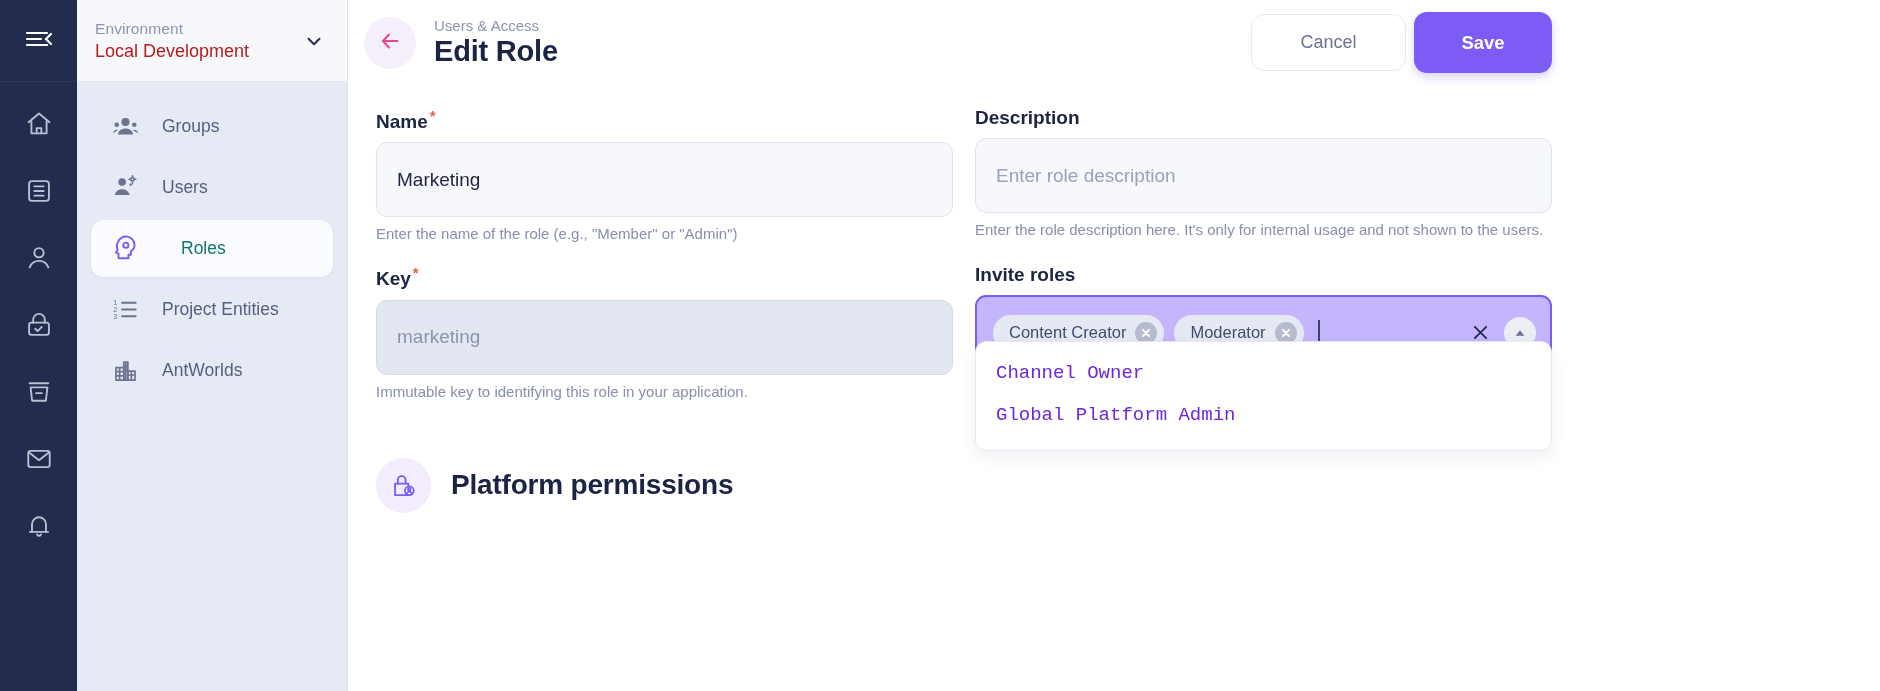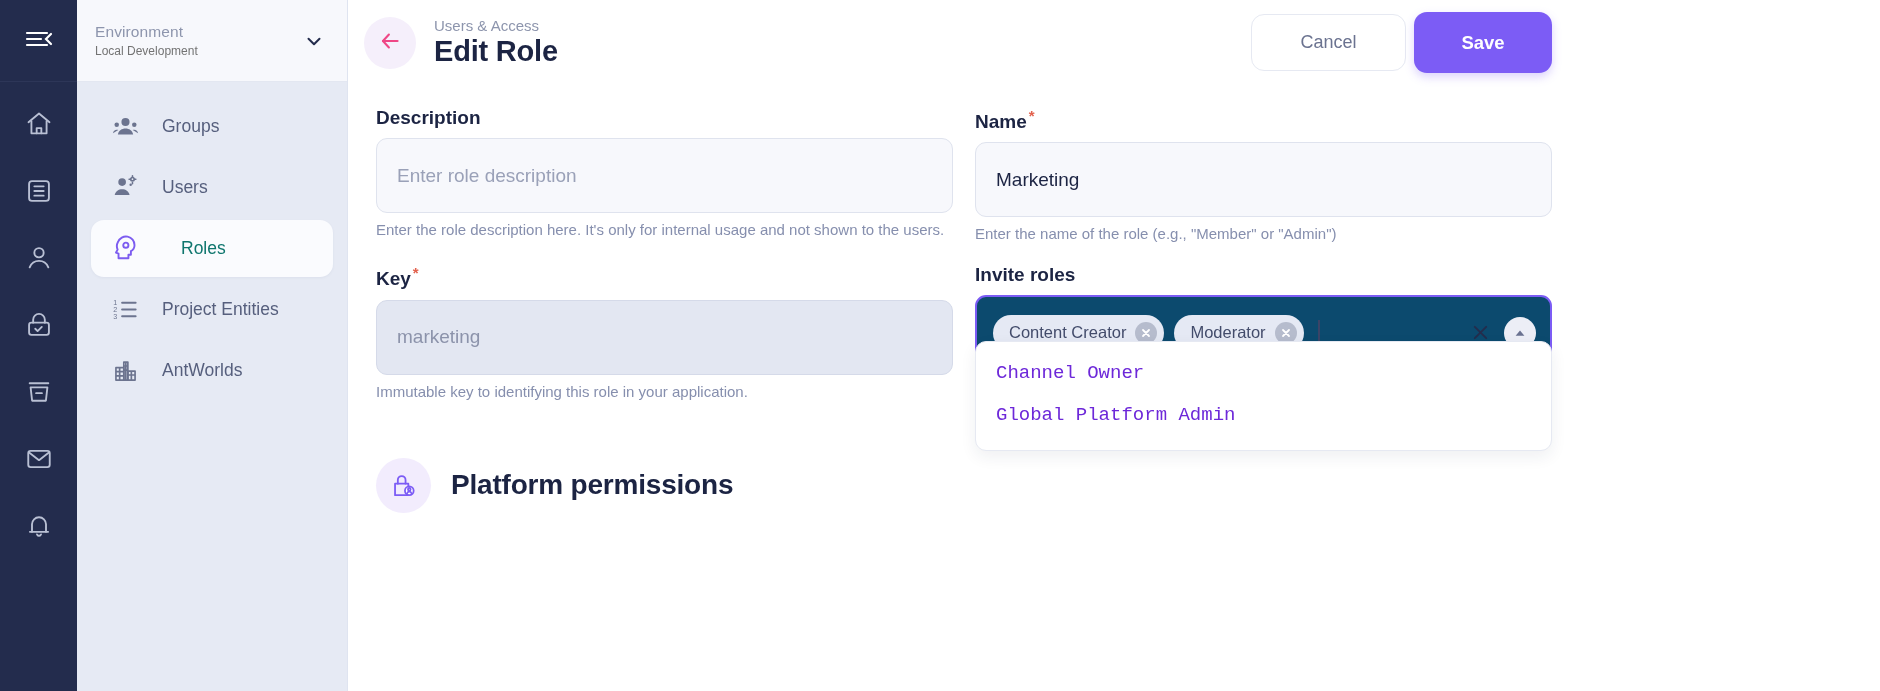--- a/index.html
+++ b/index.html
@@ -35,21 +35,21 @@
     border-right: 1px solid #dfe4f0;
   }
   .env {
     height: 82px; padding: 0 22px 0 18px;
     background: #f7f8fc;
     display: flex; align-items: center; justify-content: space-between;
     border-bottom: 1px solid #e3e7f1;
   }
   .env-text { display: flex; flex-direction: column; gap: 3px; }
   .env-label { font-size: 15.5px; color: #8d95ad; letter-spacing: .1px; }
-  .env-value { font-size: 12px; color: #737373; }
+  .env-value { font-size: 18px; color: #b91c1c; }
   .env-chev { color: #232c4d; display: flex; }
 
   .nav-items { padding: 16px 14px 0 14px; display: flex; flex-direction: column; gap: 4px; }
   .nav-item {
     height: 57px; border-radius: 13px;
     display: flex; align-items: center; gap: 22px;
     padding: 0 20px; cursor: pointer;
   }
   .nav-item .ni-ic { width: 29px; display: flex; align-items: center; justify-content: center; color: #6c748f; }
   .nav-item .ni-lb { font-size: 17.5px; color: #565f7d; }
@@ -97,21 +97,21 @@
     font-size: 19px; color: #1c2443;
   }
   .control.placeholder { color: #9aa1b8; }
   .control.disabled { background: #e3e7f2; border-color: #d5dae9; color: #8c93ab; }
   .hint { font-size: 15px; color: #868fae; margin-top: 8px; }
 
   
   .ms { position: relative; }
   .ms-box {
     width: 100%; min-height: 75px; border-radius: 11px;
-    border: 2px solid #7c5cf5; background: #0c4a6e;
+    border: 2px solid #7c5cf5; background: #c4b5fd;
     display: flex; align-items: center; padding: 0 14px 0 16px; gap: 10px;
   }
   .chip {
     display: inline-flex; align-items: center; gap: 9px;
     background: #e5e9f4; border-radius: 18px; height: 36px; padding: 0 7px 0 16px;
     font-size: 16.5px; color: #434c6b; cursor: default;
   }
   .chip-x {
     width: 22px; height: 22px; border-radius: 50%; background: #b6bccd;
     display: flex; align-items: center; justify-content: center; cursor: pointer;
@@ -303,29 +303,29 @@
       </div>
       <div class="topbar-right">
         <button class="btn-cancel">Cancel</button>
         <button class="btn-save">Save</button>
       </div>
     </div>
 
     <div class="form">
 
       <div class="field">
+        <label class="flabel"><span>Name</span><span class="req">*</span></label>
+        <div class="control">Marketing</div>
+        <div class="hint">Enter the name of the role (e.g., "Member" or "Admin")</div>
+      </div>
+
+      <div class="field">
         <label class="flabel">Description</label>
         <div class="control placeholder">Enter role description</div>
         <div class="hint">Enter the role description here. It's only for internal usage and not shown to the users.</div>
-      </div>
-
-      <div class="field">
-        <label class="flabel"><span>Name</span><span class="req">*</span></label>
-        <div class="control">Marketing</div>
-        <div class="hint">Enter the name of the role (e.g., "Member" or "Admin")</div>
       </div>
 
       <div class="field">
         <label class="flabel"><span>Key</span><span class="req">*</span></label>
         <div class="control disabled">marketing</div>
         <div class="hint">Immutable key to identifying this role in your application.</div>
       </div>
 
       <div class="field ms">
         <label class="flabel">Invite roles</label>

